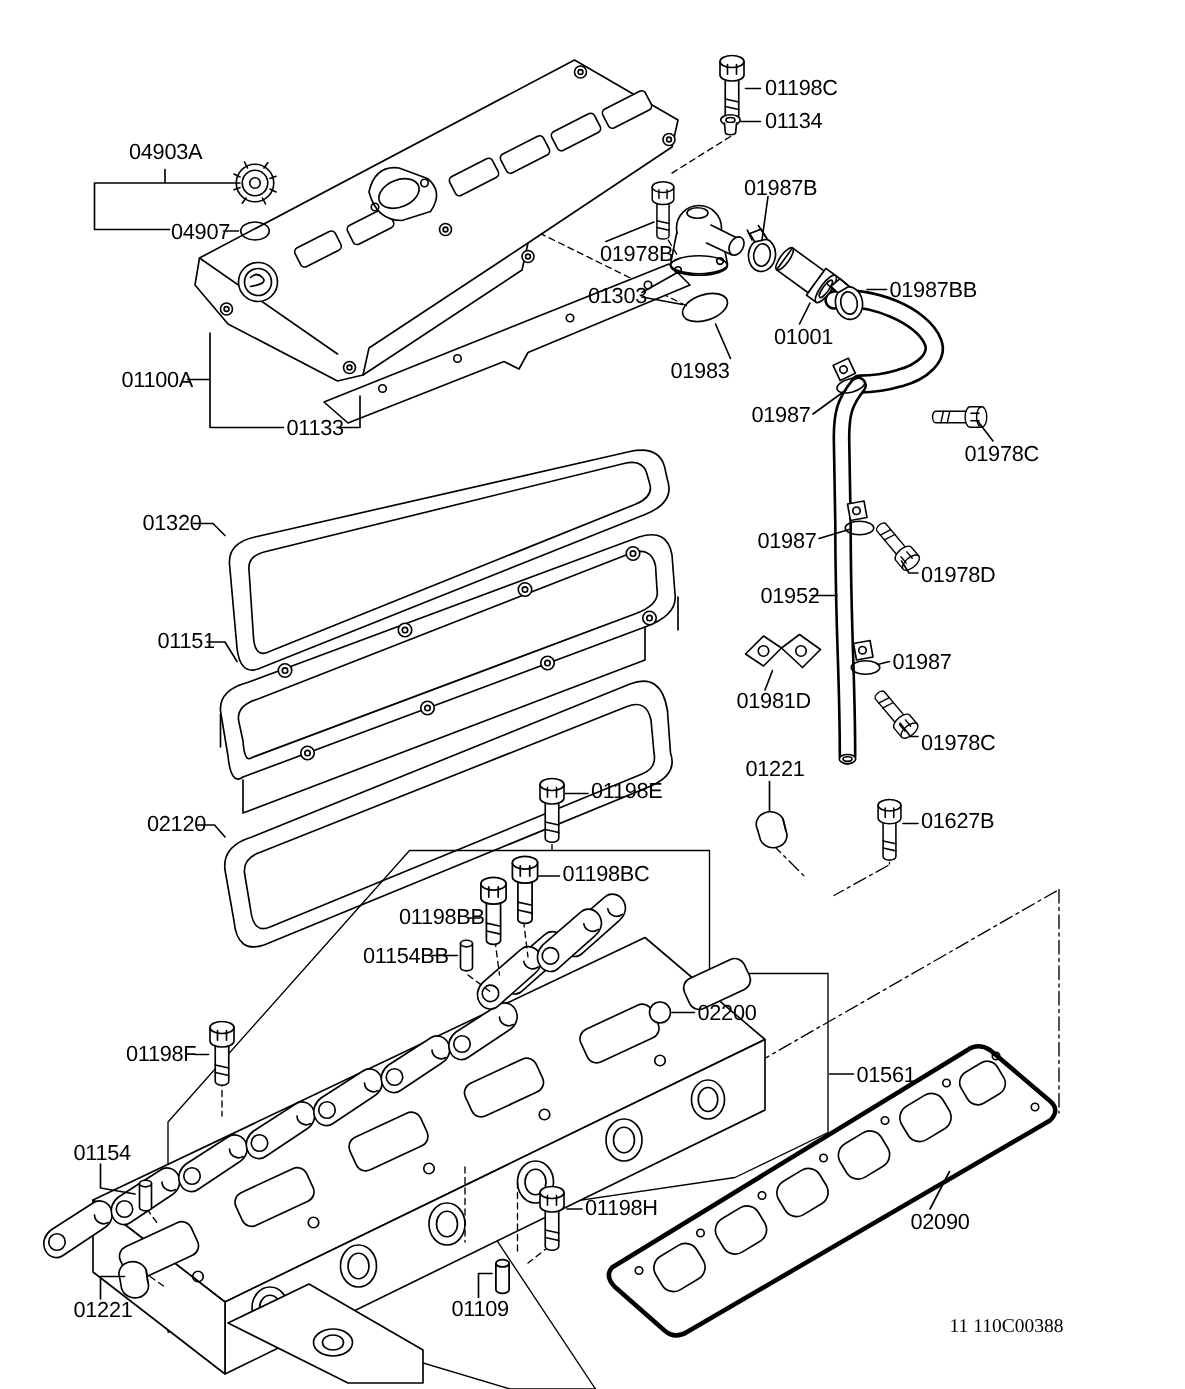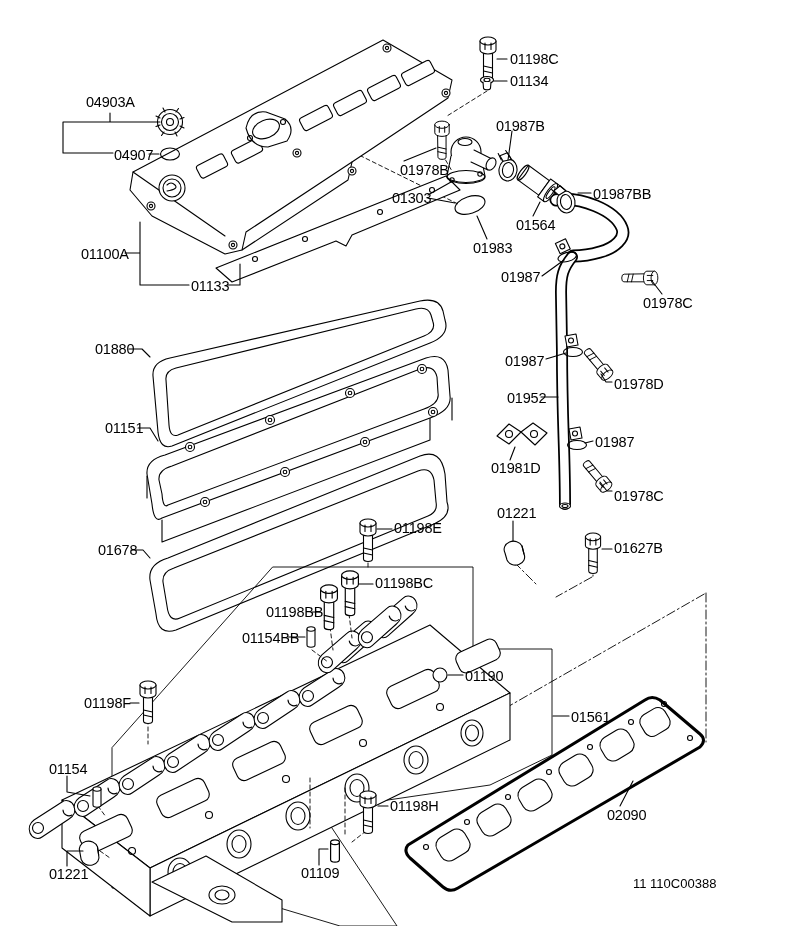--- a/index.html
+++ b/index.html
@@ -8,21 +8,21 @@
   .stage svg{position:absolute;left:0;top:0;}
   svg *{stroke:#000;stroke-width:1.1;fill:none;stroke-linecap:round;stroke-linejoin:round;}
   svg .f{fill:#fff;}
   svg .thick{stroke-width:3;}
   svg .thin{stroke-width:0.9;}
   svg .ds{stroke-dasharray:4 3;stroke-width:0.9;}
   svg .dd{stroke-dasharray:9 3 2 3;stroke-width:0.9;}
   svg .ld{stroke-width:1;}
   .lbl{position:absolute;font-size:14.5px;letter-spacing:-0.2px;color:#000;white-space:nowrap;
        line-height:1;}
-  .foot{position:absolute;font-size:13px;color:#000;white-space:nowrap;line-height:1;}
+  .foot{position:absolute;font-size:13px;color:#000;white-space:nowrap;line-height:1;font-family:Liberation Serif, serif;}
 </style>
 </head>
 <body>
 
 <div class="stage">
 
 <svg width="790" height="926" viewBox="0 0 790 926">
   <defs>
     <g id="boltV">
       <path class="f" d="M-4.5,-8 H4.5 V19 A4.5,2.5 0 0 1 -4.5,19 Z"></path>
@@ -386,42 +386,42 @@
 </svg>
 
 <div class="lbl" style="left:510px;top:52px">01198C</div>
 <div class="lbl" style="left:510px;top:74px">01134</div>
 <div class="lbl" style="left:86px;top:95px">04903A</div>
 <div class="lbl" style="left:496px;top:119px">01987B</div>
 <div class="lbl" style="left:114px;top:148px">04907</div>
 <div class="lbl" style="left:400px;top:163px">01978B</div>
 <div class="lbl" style="left:593px;top:187px">01987BB</div>
 <div class="lbl" style="left:392px;top:191px">01303</div>
-<div class="lbl" style="left:516px;top:218px">01564</div>
-<div class="lbl" style="left:473px;top:241px">01983</div>
+<div class="lbl" style="left:516px;top:218px">01001</div>
+<div class="lbl" style="left:447px;top:241px">01983</div>
 <div class="lbl" style="left:81px;top:247px">01100A</div>
 <div class="lbl" style="left:501px;top:270px">01987</div>
 <div class="lbl" style="left:191px;top:279px">01133</div>
 <div class="lbl" style="left:643px;top:296px">01978C</div>
-<div class="lbl" style="left:95px;top:342px">01880</div>
+<div class="lbl" style="left:95px;top:342px">01320</div>
 <div class="lbl" style="left:505px;top:354px">01987</div>
 <div class="lbl" style="left:614px;top:377px">01978D</div>
 <div class="lbl" style="left:507px;top:391px">01952</div>
 <div class="lbl" style="left:105px;top:421px">01151</div>
 <div class="lbl" style="left:595px;top:435px">01987</div>
 <div class="lbl" style="left:491px;top:461px">01981D</div>
 <div class="lbl" style="left:614px;top:489px">01978C</div>
 <div class="lbl" style="left:497px;top:506px">01221</div>
 <div class="lbl" style="left:394px;top:521px">01198E</div>
-<div class="lbl" style="left:98px;top:543px">01678</div>
+<div class="lbl" style="left:98px;top:543px">02120</div>
 <div class="lbl" style="left:614px;top:541px">01627B</div>
 <div class="lbl" style="left:375px;top:576px">01198BC</div>
 <div class="lbl" style="left:266px;top:605px">01198BB</div>
 <div class="lbl" style="left:242px;top:631px">01154BB</div>
-<div class="lbl" style="left:465px;top:669px">01190</div>
+<div class="lbl" style="left:465px;top:669px">02200</div>
 <div class="lbl" style="left:571px;top:710px">01561</div>
 <div class="lbl" style="left:84px;top:696px">01198F</div>
 <div class="lbl" style="left:49px;top:762px">01154</div>
 <div class="lbl" style="left:390px;top:799px">01198H</div>
 <div class="lbl" style="left:607px;top:808px">02090</div>
 <div class="lbl" style="left:49px;top:867px">01221</div>
 <div class="lbl" style="left:301px;top:866px">01109</div>
 
 <div class="foot" style="left:633px;top:877px">11 110C00388</div>
 

